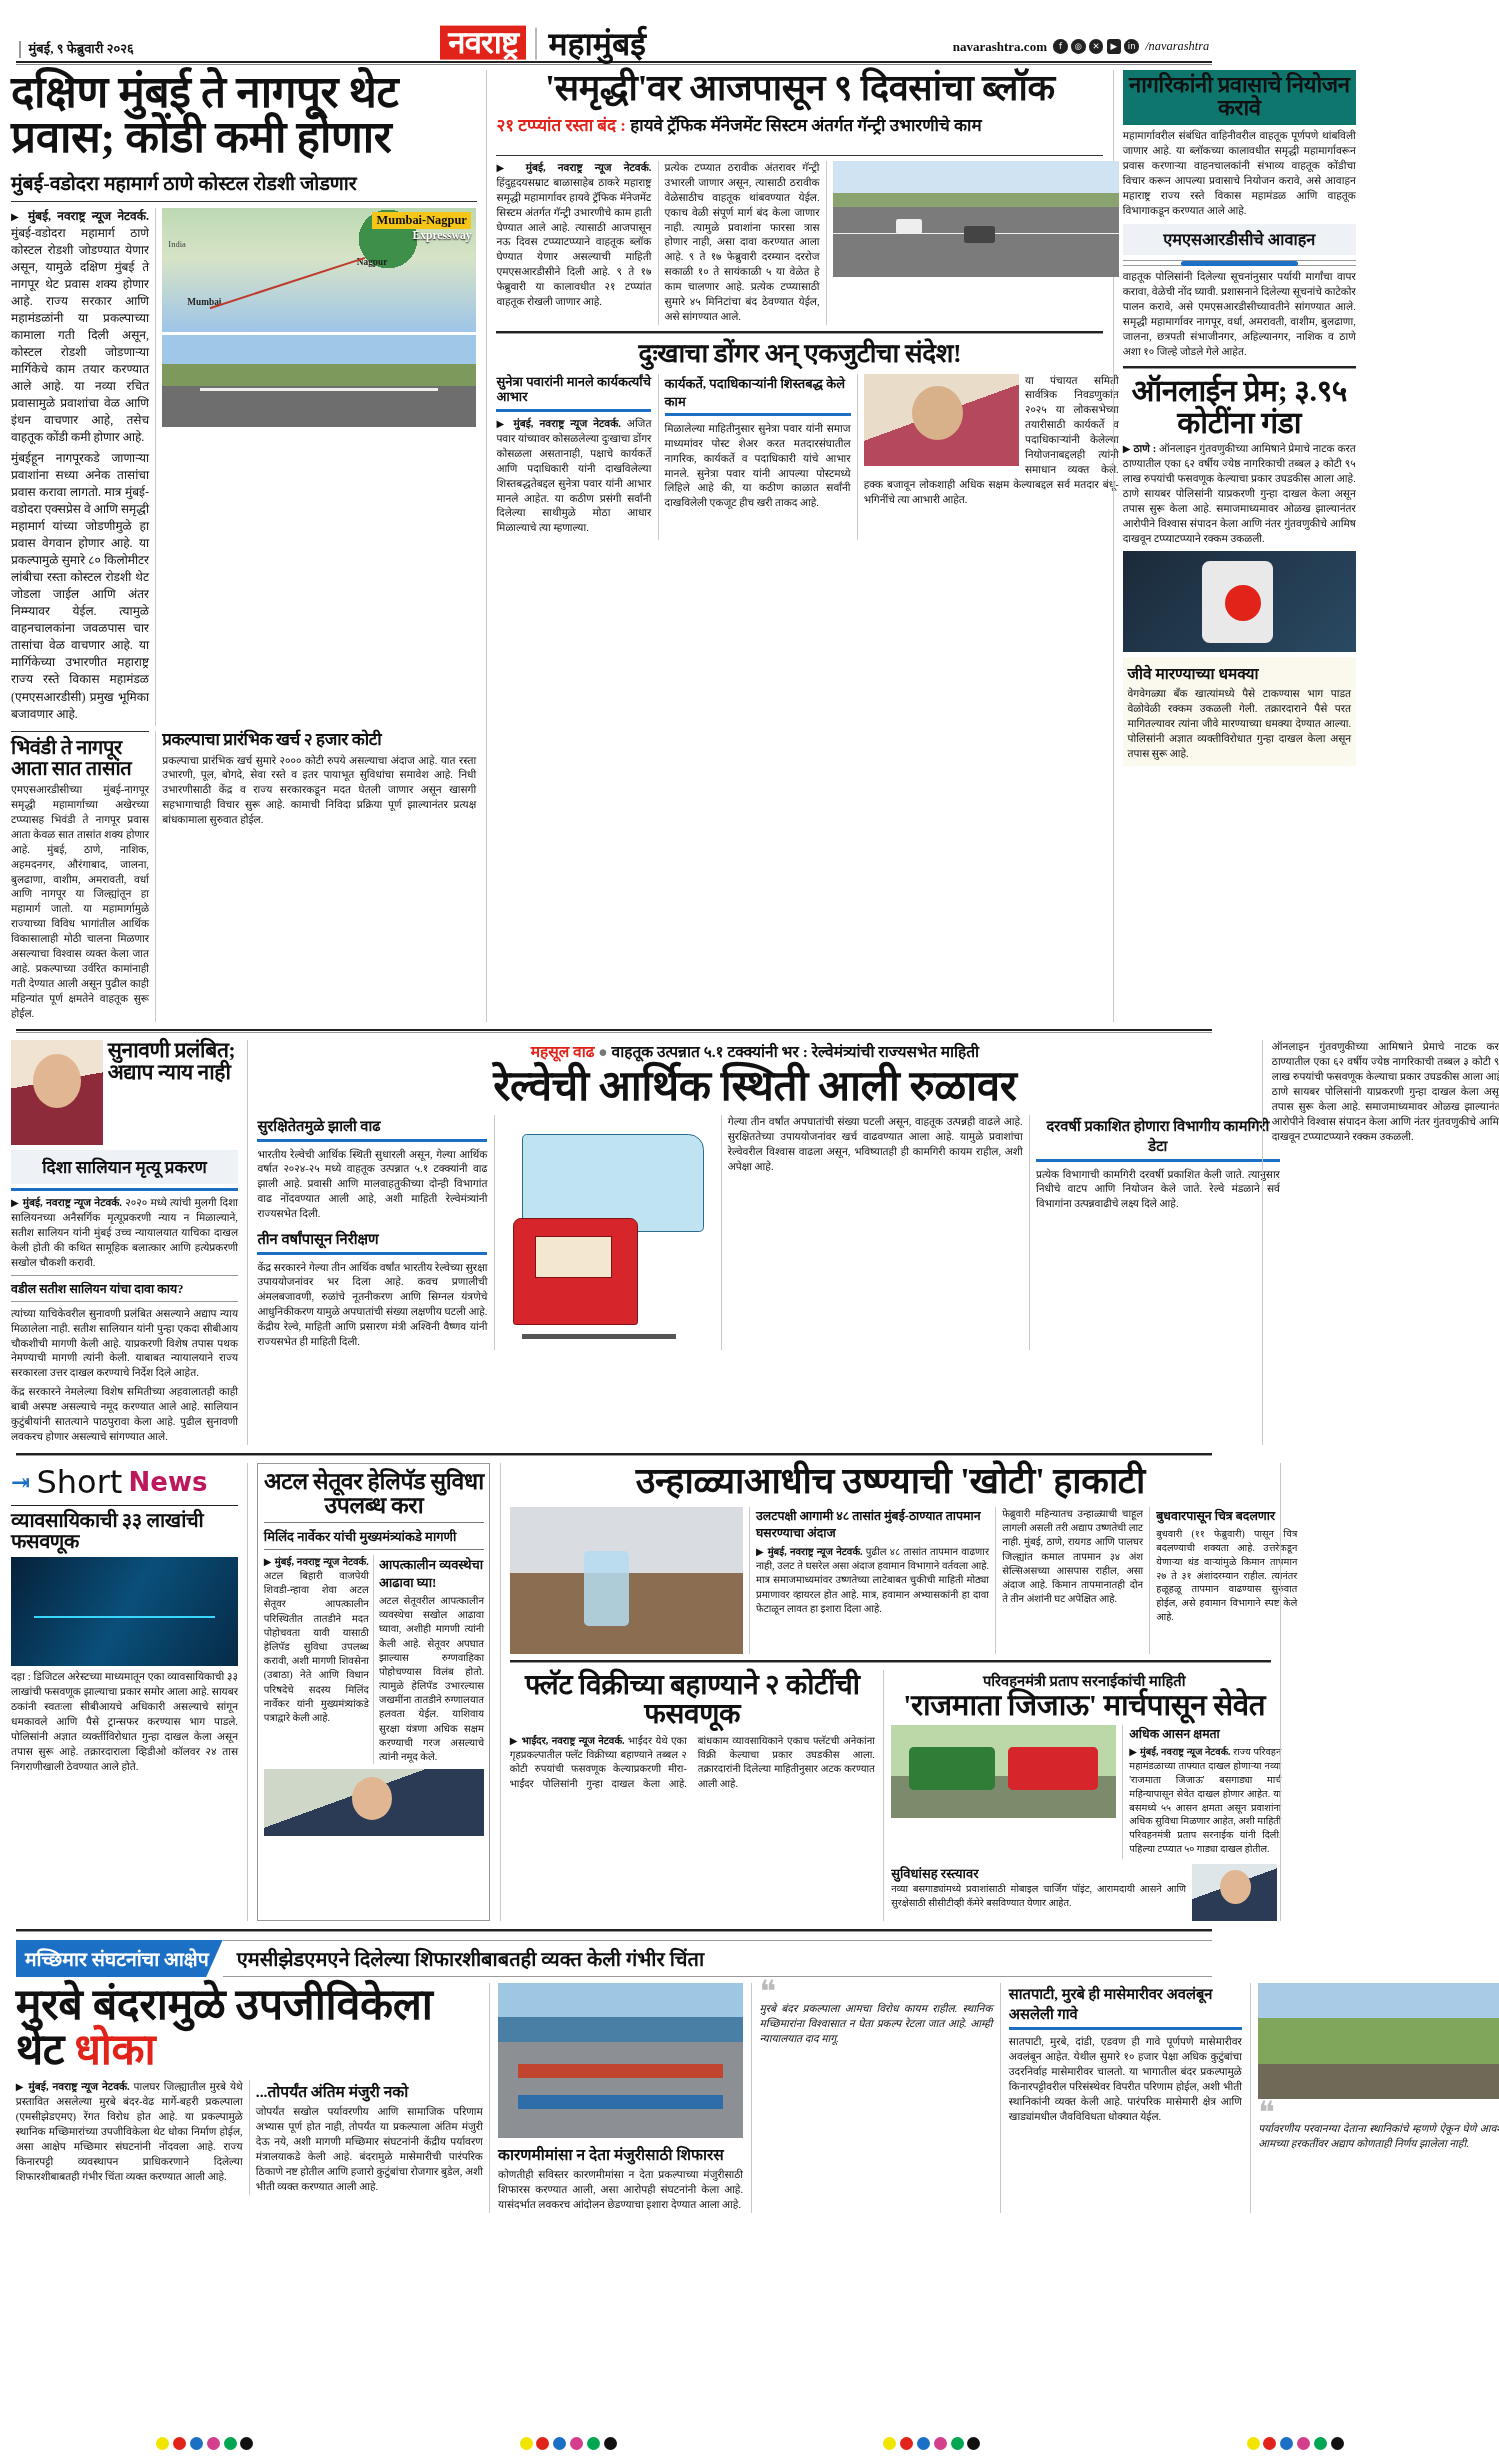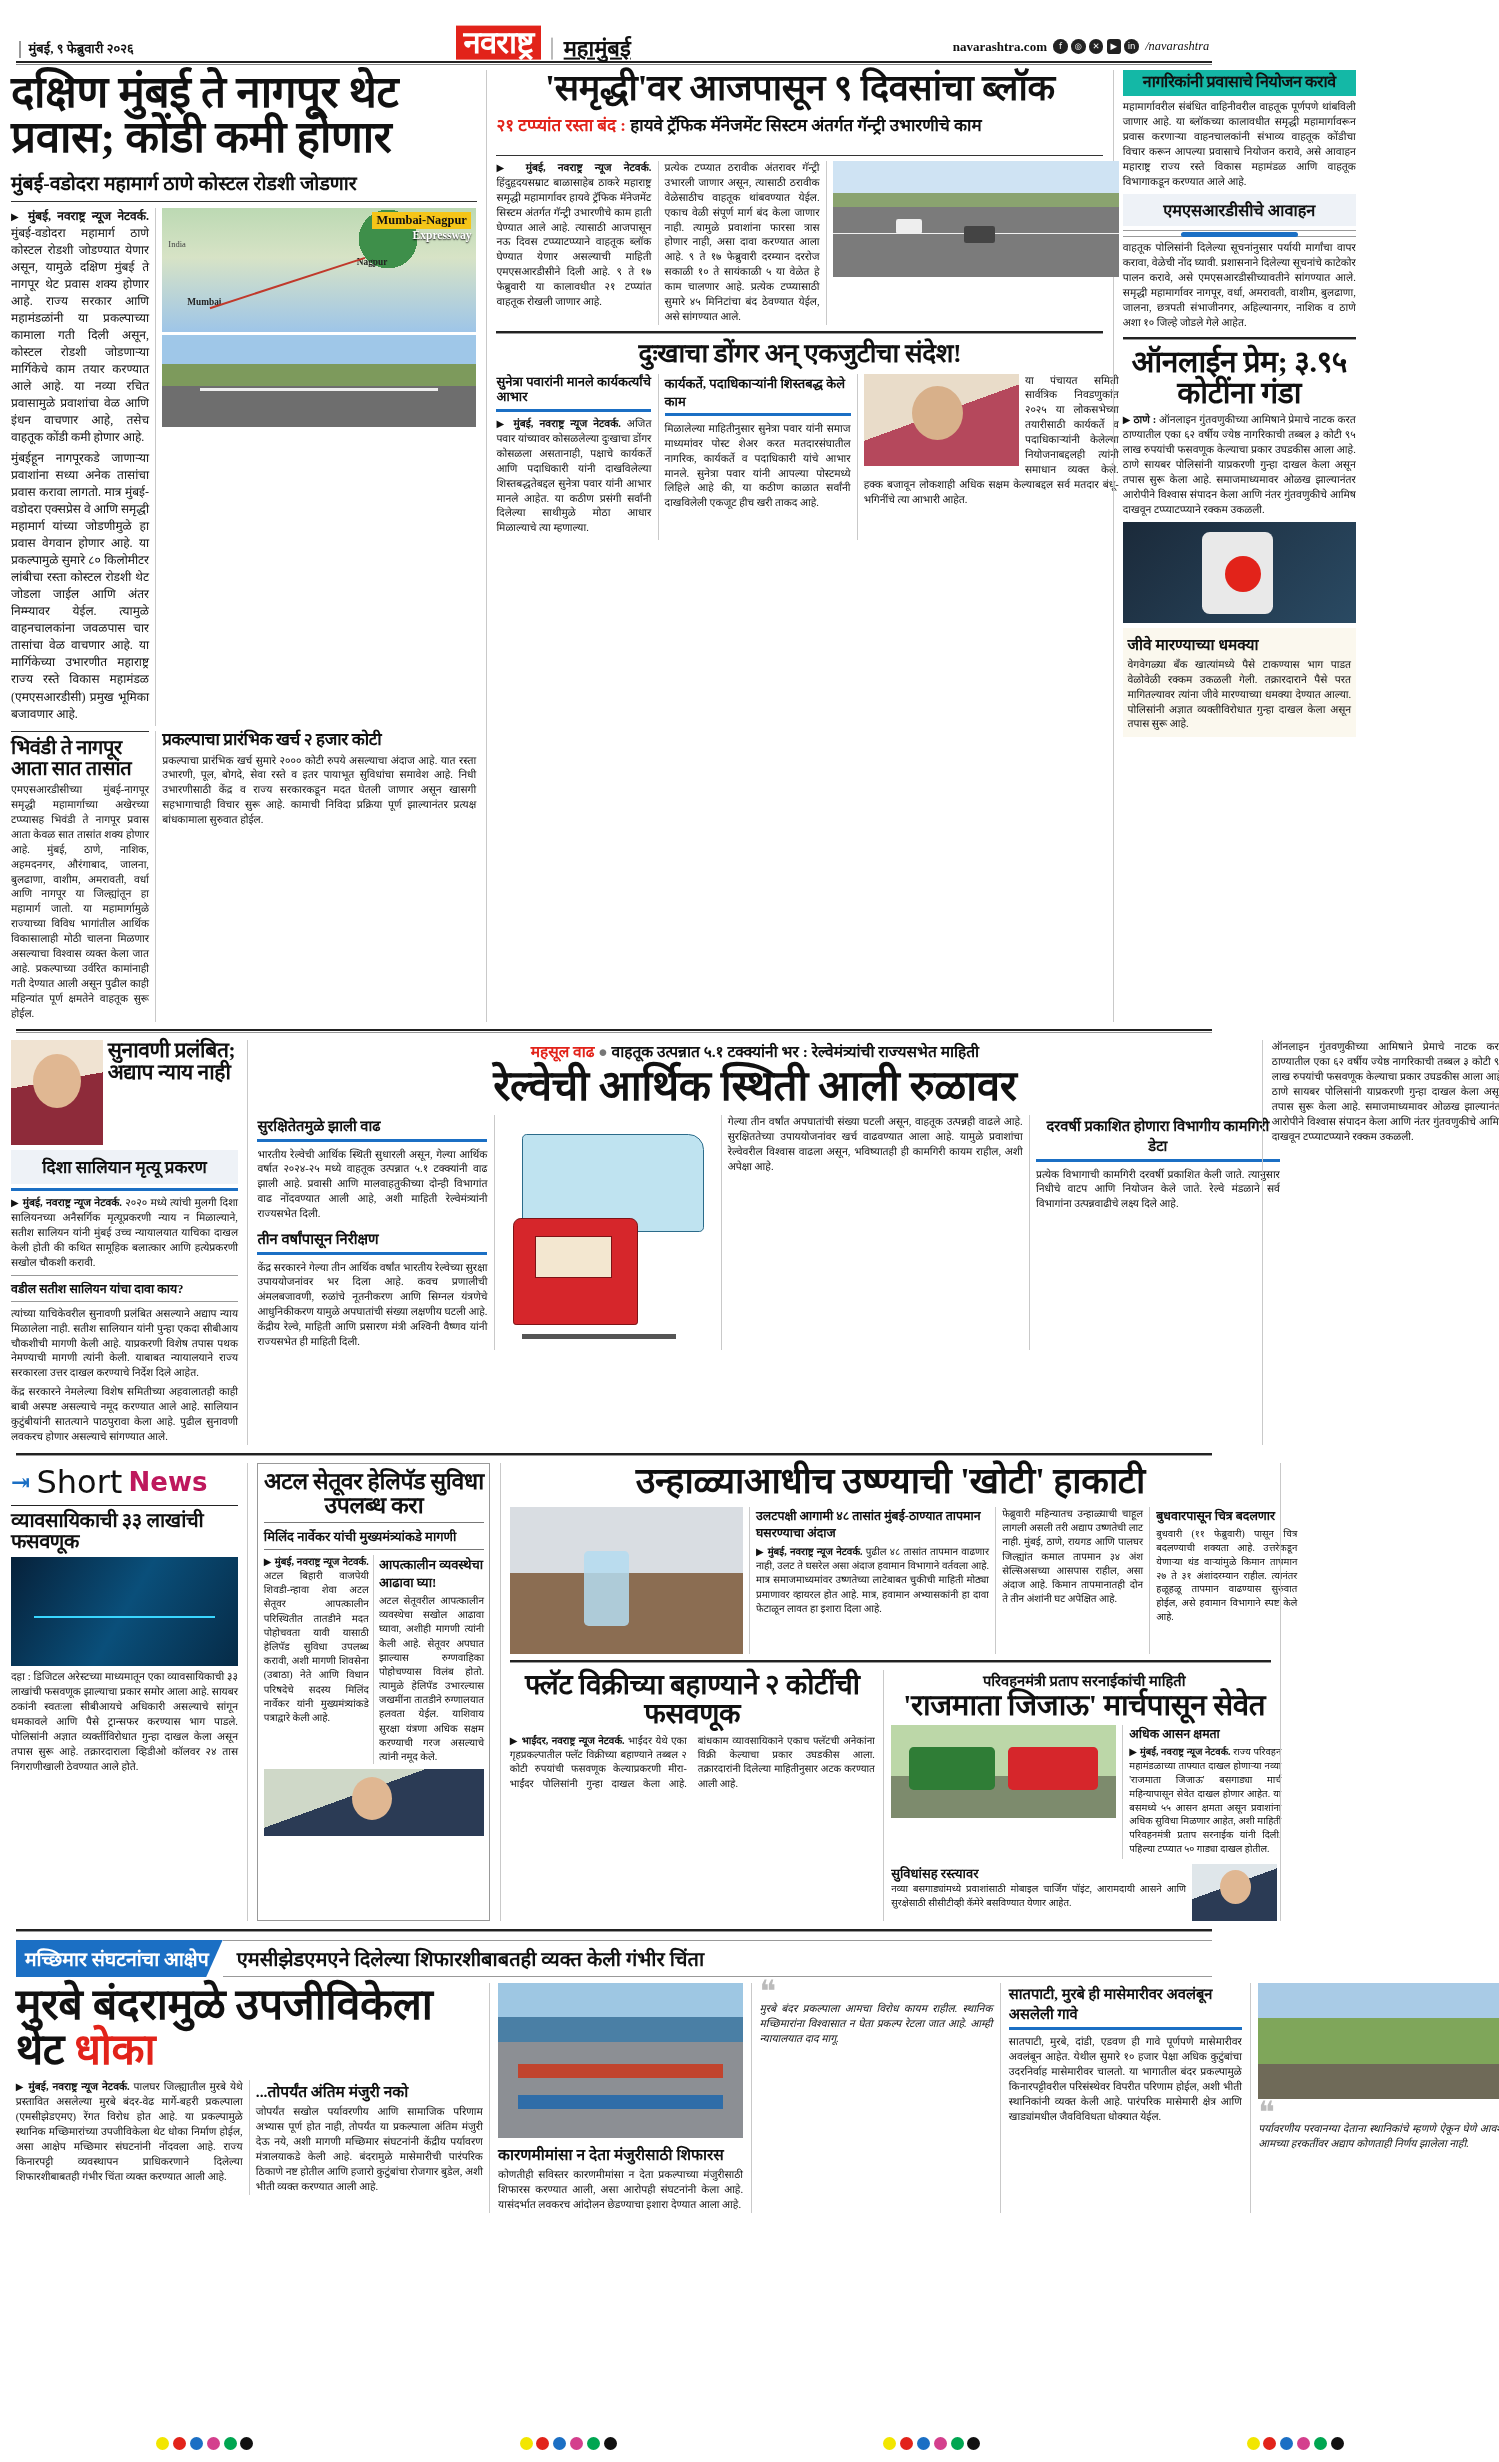--- a/index.html
+++ b/index.html
@@ -14,22 +14,22 @@
 
   
   .masthead { display:flex; align-items:flex-end; justify-content:space-between; height:61px; padding:0 7.8px 3.1px 7.8px;}
   .md-date { font-size:13px; border-left:2.3px solid #999; padding-left:7.8px; line-height:1.3; font-weight:600;}
   .md-logo { display:flex; align-items:flex-end; gap:9.3px; transform:translateY(1.6px);}
   .md-logo .brand {
     background:#e2231a; color:#fff; font-weight:900; font-size:31px;
     padding:0.8px 7.8px 2.3px; letter-spacing:-0.8px; line-height:1;
     font-family:"DejaVu Sans", sans-serif;
   }
-  .md-logo .edition { font-size:22px; font-weight:800; border-left:2.3px solid #bbb; padding-left:11px; line-height:1;
-    font-family:"DejaVu Sans", sans-serif;text-decoration:underline;}
+  .md-logo .edition { font-size:32px; font-weight:800; border-left:2.3px solid #bbb; padding-left:11px; line-height:1;
+    font-family:"DejaVu Sans", sans-serif;}
   .md-right { display:flex; align-items:center; gap:6.2px; font-size:13px; padding-bottom:3.1px;}
   .md-right .site { font-weight:600; }
   .soc { display:flex; gap:3.1px; }
   .soc i { width:14.7px; height:14.7px; border-radius:50%; background:#222; display:inline-block; color:#fff;
     font-size:8.5px; font-style:normal; text-align:center; line-height:14.7px; font-family:"DejaVu Sans",sans-serif;}
   .soc i.sq { border-radius:3.1px; }
   .md-right .handle { font-style:italic; font-size:12.4px; }
   .rule-top { border-top:2.3px solid #222; border-bottom:0.8px solid #888; height:3.9px; margin:0 4.7px 4.7px; }
   .vr { background:#c9c9c9; width:0.8px; margin:0 auto; }
 
@@ -177,21 +177,21 @@
             </div>
             <div class="body" style="font-size:10.5px;">या पंचायत समिती सार्वत्रिक निवडणुकांत २०२५ या लोकसभेच्या तयारीसाठी कार्यकर्ते व पदाधिकाऱ्यांनी केलेल्या नियोजनाबद्दलही त्यांनी समाधान व्यक्त केले. हक्क बजावून लोकशाही अधिक सक्षम केल्याबद्दल सर्व मतदार बंधू-भगिनींचे त्या आभारी आहेत.</div>
           </div>
         </div>
       </div>
     </div>
 
     <div class="vr"></div>
 
     <div>
-      <h1 class="hl" style="font-size:16px; text-align:center; background:#14b8a6; padding:4.7px 3.1px;">नागरिकांनी प्रवासाचे नियोजन करावे</h1>
+      <h1 class="hl" style="font-size:22px; text-align:center; background:#0f766e; padding:4.7px 3.1px;">नागरिकांनी प्रवासाचे नियोजन करावे</h1>
       <div class="body" style="font-size:10.5px; margin-top:4.7px;">महामार्गावरील संबंधित वाहिनीवरील वाहतूक पूर्णपणे थांबविली जाणार आहे. या ब्लॉकच्या कालावधीत समृद्धी महामार्गावरून प्रवास करणाऱ्या वाहनचालकांनी संभाव्य वाहतूक कोंडीचा विचार करून आपल्या प्रवासाचे नियोजन करावे, असे आवाहन महाराष्ट्र राज्य रस्ते विकास महामंडळ आणि वाहतूक विभागाकडून करण्यात आले आहे.</div>
       <div class="shade" style="margin:4.7px 0; padding:4.7px; text-align:center; font-size:16.3px; font-weight:900;">एमएसआरडीसीचे आवाहन</div>
       <div style="border-top:1.6px solid #999; border-bottom:1.6px solid #999; height:6.2px; position:relative; margin-bottom:4.7px;">
         <div style="position:absolute; left:25%; top:0.8px; width:50%; height:4.7px; background:#1b6fc4; border-radius:3.1px;"></div>
       </div>
       <div class="body" style="font-size:10.5px;">वाहतूक पोलिसांनी दिलेल्या सूचनांनुसार पर्यायी मार्गांचा वापर करावा, वेळेची नोंद घ्यावी. प्रशासनाने दिलेल्या सूचनांचे काटेकोर पालन करावे, असे एमएसआरडीसीच्यावतीने सांगण्यात आले. समृद्धी महामार्गावर नागपूर, वर्धा, अमरावती, वाशीम, बुलढाणा, जालना, छत्रपती संभाजीनगर, अहिल्यानगर, नाशिक व ठाणे अशा १० जिल्हे जोडले गेले आहेत.</div>
 
       <div class="hr2"></div>
 
       <h1 class="hl" style="font-size:30px; text-align:center;">ऑनलाईन प्रेम; ३.९५ कोटींना गंडा</h1>

